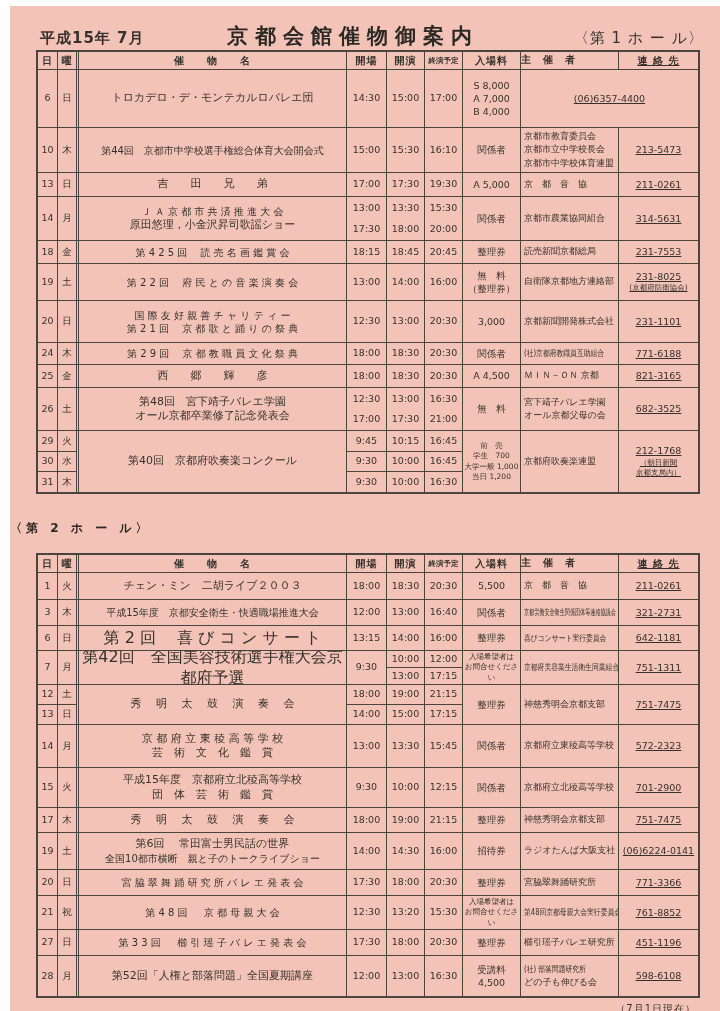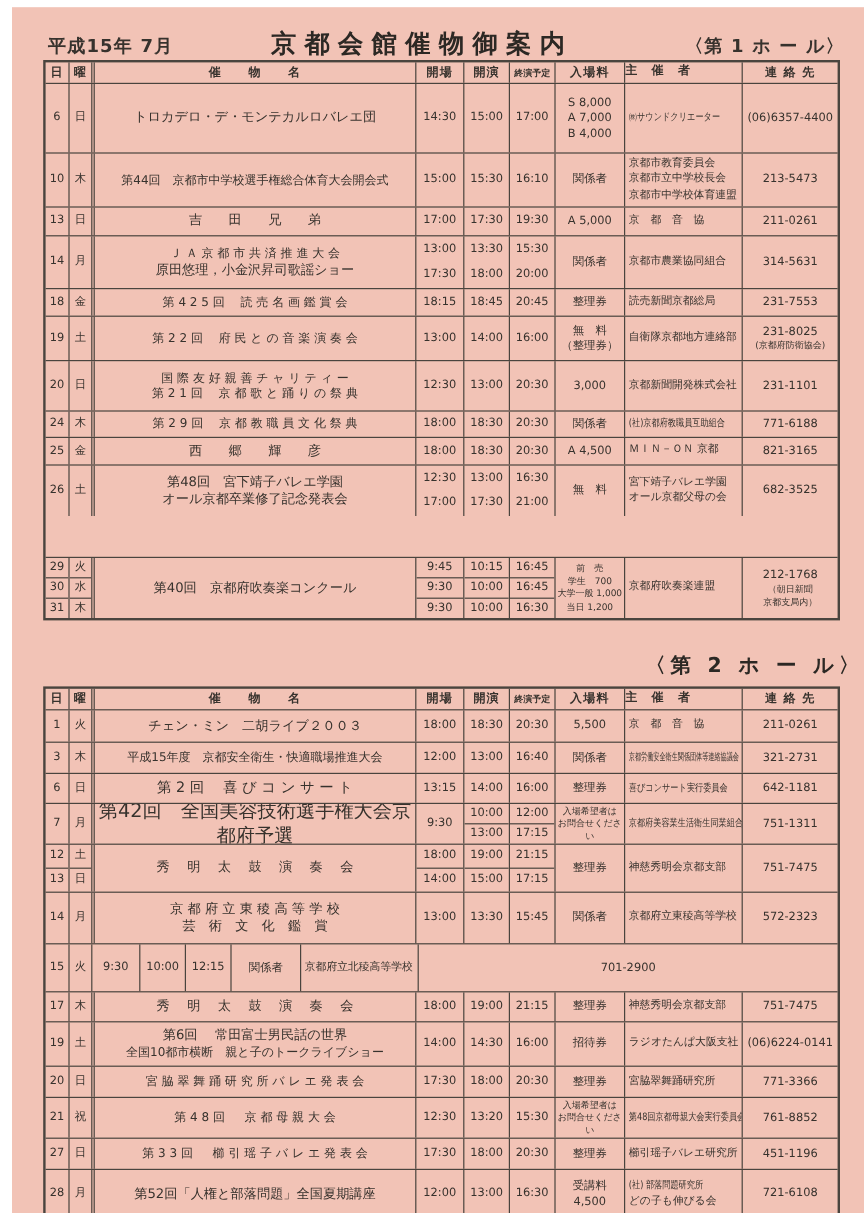--- a/index.html
+++ b/index.html
@@ -9,22 +9,22 @@
     width:720px; height:1011px; background:#ffffff; overflow:hidden; position:relative;
     font-family:"DejaVu Sans","Liberation Sans",sans-serif; color:#37322d;
   }
   .sheet{
     position:absolute; left:10px; top:6px; width:710px; height:1005px;
     background:#f2c3b6;
   }
   .doc-header{ display:flex; align-items:baseline; padding:16px 16px 0 30px; height:44px; }
   .era{ font-size:15px; font-weight:bold; letter-spacing:1px; white-space:nowrap; }
   .main-title{ flex:1; text-align:center; font-size:21px; font-weight:bold; letter-spacing:7px; color:#2c2824; white-space:nowrap; }
-  .hall-label{ font-size:15px; font-weight:bold; letter-spacing:1px; white-space:nowrap;margin-left:12px; }
-  .hall2-title{ text-align:right; font-size:17px; font-weight:bold; letter-spacing:4px; padding:26px 0 6px 0; color:#2c2824; }
+  .hall-label{ font-size:15px; font-weight:normal; letter-spacing:1px; white-space:nowrap;margin-left:12px; }
+  .hall2-title{ text-align:left; font-size:12px; font-weight:bold; letter-spacing:4px; padding:26px 0 16px 0; color:#2c2824; }
 
   .tbl{ margin-left:26px; width:664px; border:2px solid var(--line); }
   .trow{ display:flex; border-top:1px solid var(--line); align-items:stretch; }
   .trow:first-child{ border-top:none; }
   .thead{ height:17px; }
   .thead .cell{ font-weight:bold; font-size:10px; letter-spacing:1px; padding:0; }
   .hdr-sm{ font-size:7.5px !important; letter-spacing:0 !important; }
 
   .cell{
     border-left:1px solid var(--line);
@@ -33,21 +33,21 @@
   }
   .cell:first-child{ border-left:none; }
   .c-day{ width:19px; font-size:9.5px; padding:0; }
   .c-wd{ width:19px; font-size:9.5px; padding:0; }
   .c-name{ width:270px; border-left:3px double var(--line); font-size:11px; }
   .c-open{ width:40px; font-size:9.5px; }
   .c-start{ width:38px; font-size:9.5px; }
   .c-end{ width:38px; font-size:9.5px; }
   .c-fee{ width:58px; font-size:9.5px; line-height:1.4; }
   .c-org{ width:98px; align-items:flex-start; text-align:left; font-size:9px; padding-left:3px; line-height:1.45; }
-  .c-tel{ flex:1; font-size:9.5px; line-height:1.4; }
+  .c-tel{ flex:1; font-size:9.5px; line-height:1.4;text-decoration:underline; }
 
   .split{ padding:0; justify-content:flex-start; }
   .sub{ flex:1; width:100%; display:flex; align-items:center; justify-content:center; border-top:1px solid var(--line); }
   .sub:first-child{ border-top:none; }
   .stack{ justify-content:space-around; }
   .fee-sm{ font-size:7.5px; }
   .ln{ max-width:100%; }
   .ln-sm{ font-size:7.5px; }
   .footer-note{ text-align:right; padding:4px 24px 0 0; font-size:10px; letter-spacing:1px; }
 </style>
@@ -82,23 +82,20 @@
             <div class="ln">トロカデロ・デ・モンテカルロバレエ団</div>
           </div>
           <div class="cell c-open">14:30</div>
           <div class="cell c-start">15:00</div>
           <div class="cell c-end">17:00</div>
           <div class="cell c-fee">
             <div class="ln">S 8,000</div>
             <div class="ln">A 7,000</div>
             <div class="ln">B 4,000</div>
           </div>
-          <div class="cell c-org">
-            <div class="ln" style="font-size: 8.5px; transform: scaleX(0.8); transform-origin: 0px 50%; white-space: nowrap;">㈱サウンドクリエーター</div>
-          </div>
           <div class="cell c-tel">
             <div class="ln">(06)6357-4400</div>
           </div>
         </div>
         <div class="trow" style="height: 45px;">
           <div class="cell c-day">10</div>
           <div class="cell c-wd">木</div>
           <div class="cell c-name">
             <div class="ln" style="font-size: 10px;">第44回　京都市中学校選手権総合体育大会開会式</div>
           </div>
@@ -286,21 +283,21 @@
             <div class="ln">無　料</div>
           </div>
           <div class="cell c-org">
             <div class="ln">宮下靖子バレエ学園</div>
             <div class="ln">オール京都父母の会</div>
           </div>
           <div class="cell c-tel">
             <div class="ln">682-3525</div>
           </div>
         </div>
-        <div class="trow" style="height: 51px; margin-top: 34px;">
+        <div class="trow" style="height: 62px;">
           <div class="cell c-day split">
             <div class="sub">29</div>
             <div class="sub">30</div>
             <div class="sub">31</div>
           </div>
           <div class="cell c-wd split">
             <div class="sub">火</div>
             <div class="sub">水</div>
             <div class="sub">木</div>
           </div>
@@ -390,21 +387,21 @@
             <div class="ln" style="font-size: 8.5px; transform: scaleX(0.6); transform-origin: 0px 50%; white-space: nowrap;">京都労働安全衛生関係団体等連絡協議会</div>
           </div>
           <div class="cell c-tel">
             <div class="ln">321-2731</div>
           </div>
         </div>
         <div class="trow" style="height: 25px;">
           <div class="cell c-day">6</div>
           <div class="cell c-wd">日</div>
           <div class="cell c-name">
-            <div class="ln" style="font-size: 12px;">第 2 回 　喜 び コ ン サ ー ト</div>
+            <div class="ln" style="font-size: 16px;">第 2 回 　喜 び コ ン サ ー ト</div>
           </div>
           <div class="cell c-open">13:15</div>
           <div class="cell c-start">14:00</div>
           <div class="cell c-end">16:00</div>
           <div class="cell c-fee">
             <div class="ln">整理券</div>
           </div>
           <div class="cell c-org">
             <div class="ln" style="font-size: 8.5px; transform: scaleX(0.8); transform-origin: 0px 50%; white-space: nowrap;">喜びコンサート実行委員会</div>
           </div>
@@ -488,20 +485,24 @@
           <div class="cell c-org">
             <div class="ln">京都府立東稜高等学校</div>
           </div>
           <div class="cell c-tel">
             <div class="ln">572-2323</div>
           </div>
         </div>
         <div class="trow" style="height: 40px;">
           <div class="cell c-day">15</div>
           <div class="cell c-wd">火</div>
+          <div class="cell c-name">
+            <div class="ln">平成15年度　京都府立北稜高等学校</div>
+            <div class="ln">団　体　芸　術　鑑　賞</div>
+          </div>
           <div class="cell c-open">9:30</div>
           <div class="cell c-start">10:00</div>
           <div class="cell c-end">12:15</div>
           <div class="cell c-fee">
             <div class="ln">関係者</div>
           </div>
           <div class="cell c-org">
             <div class="ln">京都府立北稜高等学校</div>
           </div>
           <div class="cell c-tel">
@@ -616,21 +617,21 @@
           <div class="cell c-end">16:30</div>
           <div class="cell c-fee">
             <div class="ln">受講料</div>
             <div class="ln">4,500</div>
           </div>
           <div class="cell c-org">
             <div class="ln" style="font-size: 8.5px; transform: scaleX(0.8); transform-origin: 0px 50%; white-space: nowrap;">(社) 部落問題研究所</div>
             <div class="ln">どの子も伸びる会</div>
           </div>
           <div class="cell c-tel">
-            <div class="ln">721-6108</div>
+            <div class="ln">598-6108</div>
           </div>
         </div>
       </div>
     </div>
 
   <div class="footer-note">（7月1日現在）</div>
 
 </div>
 
 </body></html>

